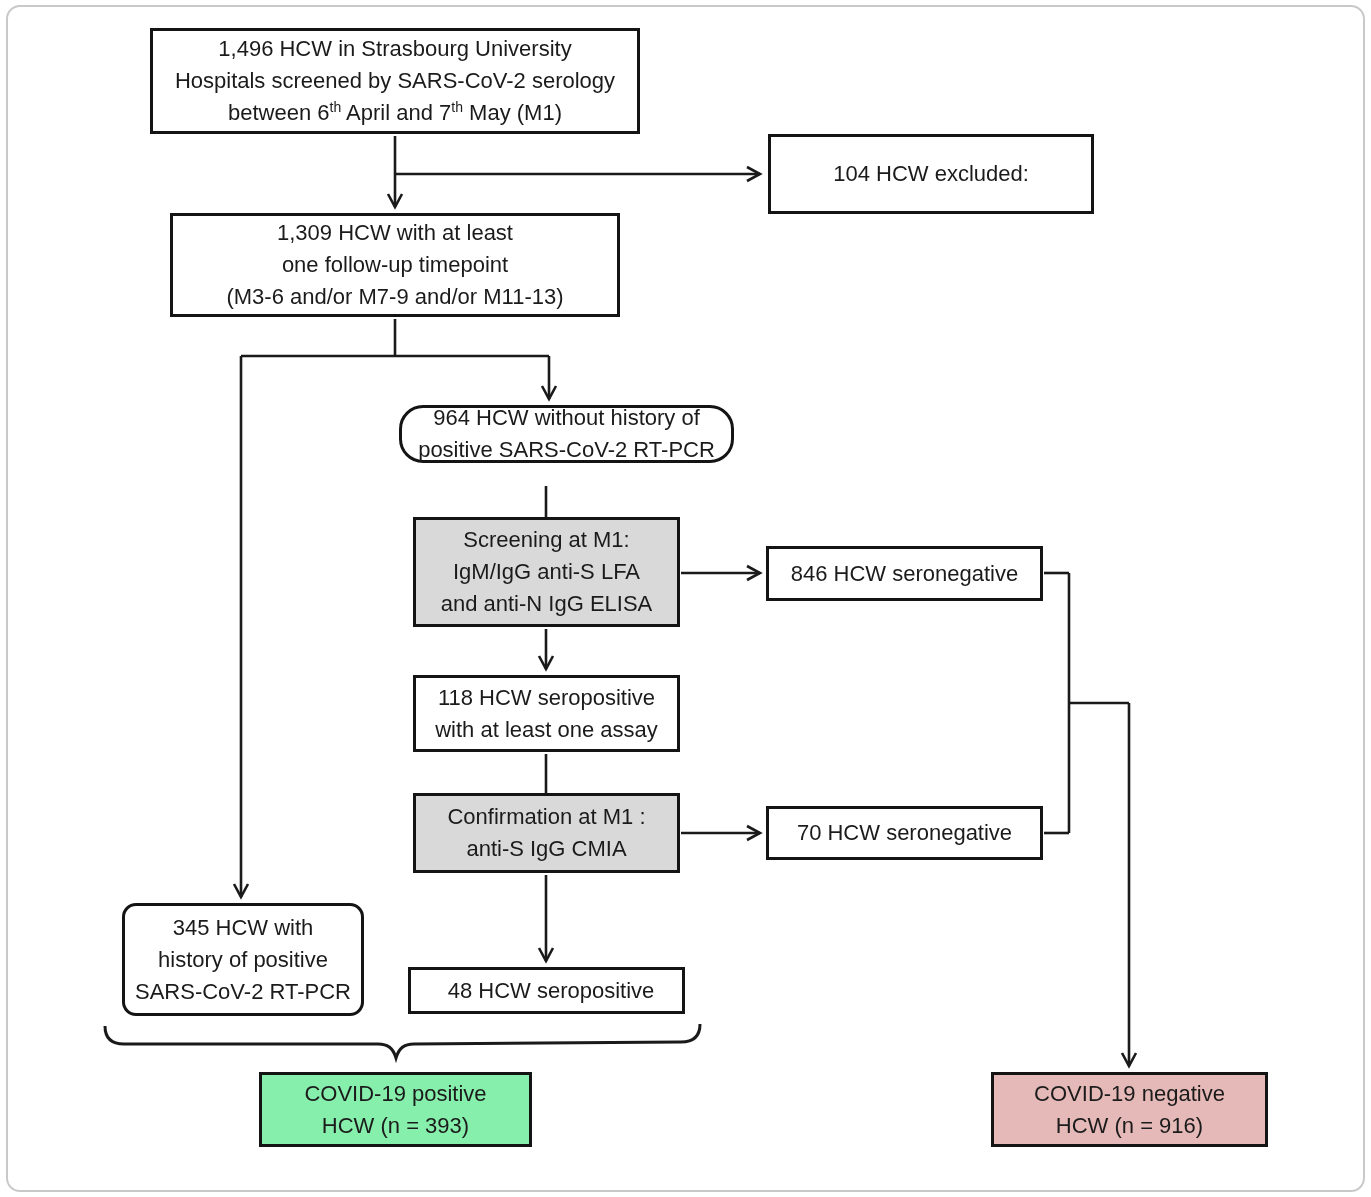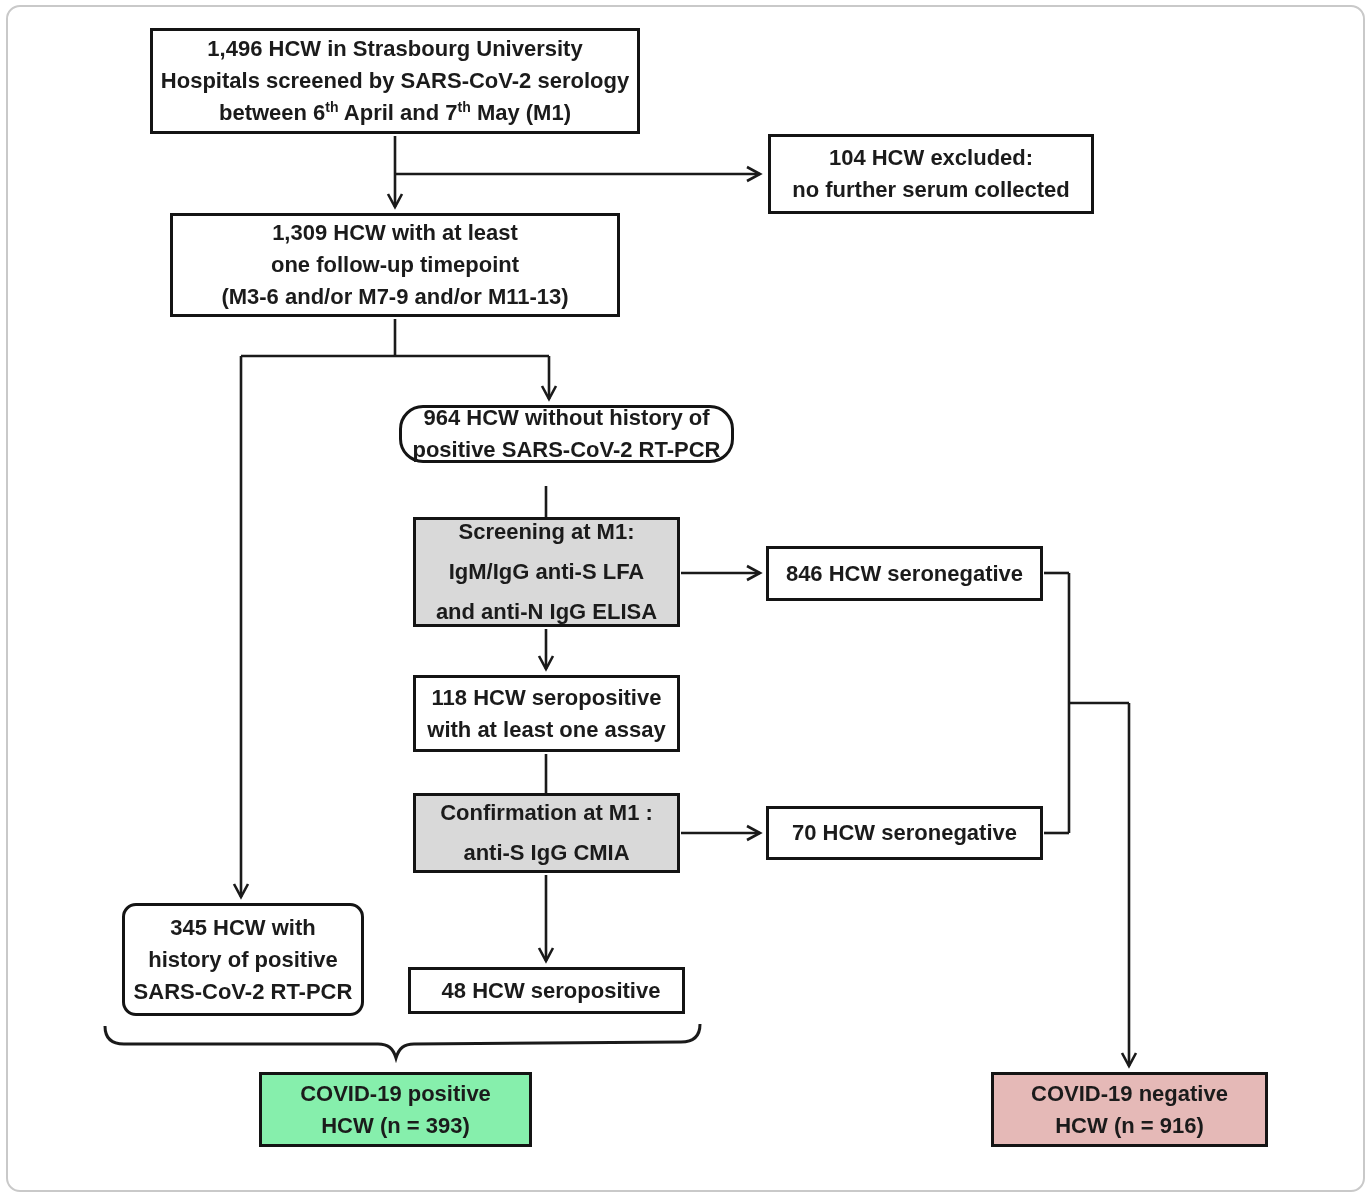--- a/index.html
+++ b/index.html
@@ -3,40 +3,39 @@
 <meta charset="utf-8">
 <style>
   html,body{margin:0;padding:0;background:#ffffff;}
   #stage{
     position:relative;
     width:1371px;height:1197px;
     background:#ffffff;
     font-family:"Liberation Sans", sans-serif;
     color:#1b1b1b;
     overflow:hidden;
-    font-weight:bold;
   }
   #frame{
     position:absolute;left:6px;top:5px;right:6px;bottom:5px;
     border:2px solid #c9c9c9;border-radius:14px;
     pointer-events:none;
   }
   #connectors{position:absolute;left:0;top:0;}
   .node{
     position:absolute;
     box-sizing:border-box;
     border:3px solid #141414;
     background:#ffffff;
     display:flex;flex-direction:column;
     align-items:center;justify-content:center;
     text-align:center;
     font-size:22px;line-height:32px;
     padding:2px 6px;
   }
-  .node.gray{background:#d9d9d9;gap:8px;}
+  .node.gray{background:#d9d9d9;}
   .node.blue{background:#86efac;border-width:3px;}
   .node.pink{background:#e5b9b7;border-width:3px;}
   .node .ln{white-space:nowrap;}
   sup{font-size:14px;line-height:0;}
 </style>
 </head>
 <body>
 
 <div id="stage">
 
@@ -88,21 +87,20 @@
   <div id="frame"></div>
 
   <div class="node" style="left:150px;top:28px;width:490px;height:106px;">
     <div class="ln">1,496 HCW in Strasbourg University</div>
     <div class="ln">Hospitals screened by SARS-CoV-2 serology</div>
     <div class="ln"><span>between 6</span><sup>th</sup><span> April and 7</span><sup>th</sup><span> May (M1)</span></div>
   </div>
 
   <div class="node" style="left:768px;top:134px;width:326px;height:80px;">
     <div class="ln">104 HCW excluded:</div>
-    <div class="ln">no further serum collected</div>
   </div>
 
   <div class="node" style="left:170px;top:213px;width:450px;height:104px;">
     <div class="ln">1,309 HCW with at least</div>
     <div class="ln">one follow-up timepoint</div>
     <div class="ln">(M3-6 and/or M7-9 and/or M11-13)</div>
   </div>
 
   <div class="node" style="left:399px;top:405px;width:335px;height:58px;border-radius:24px;">
     <div class="ln">964 HCW without history of</div>

